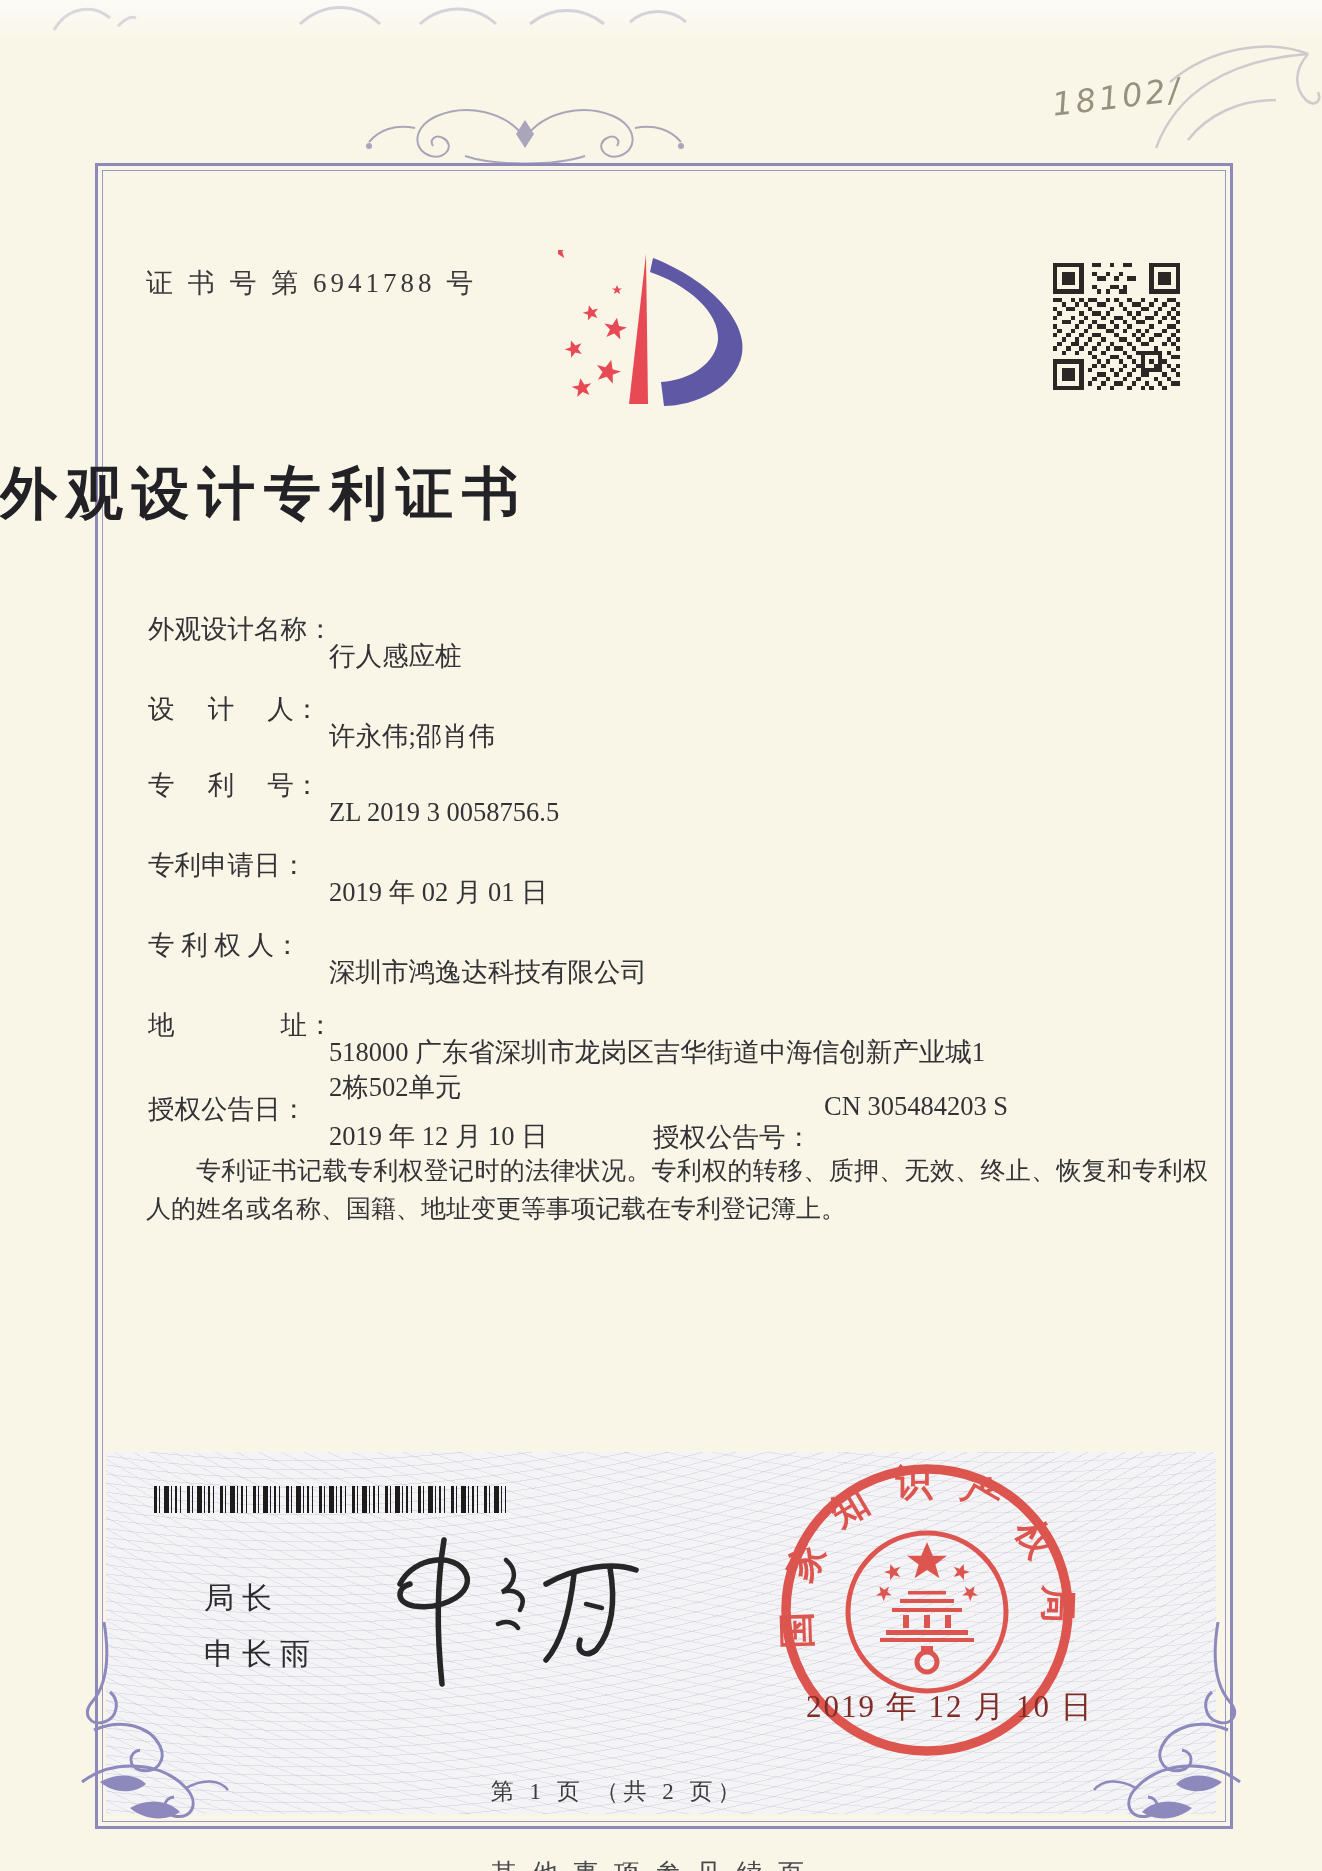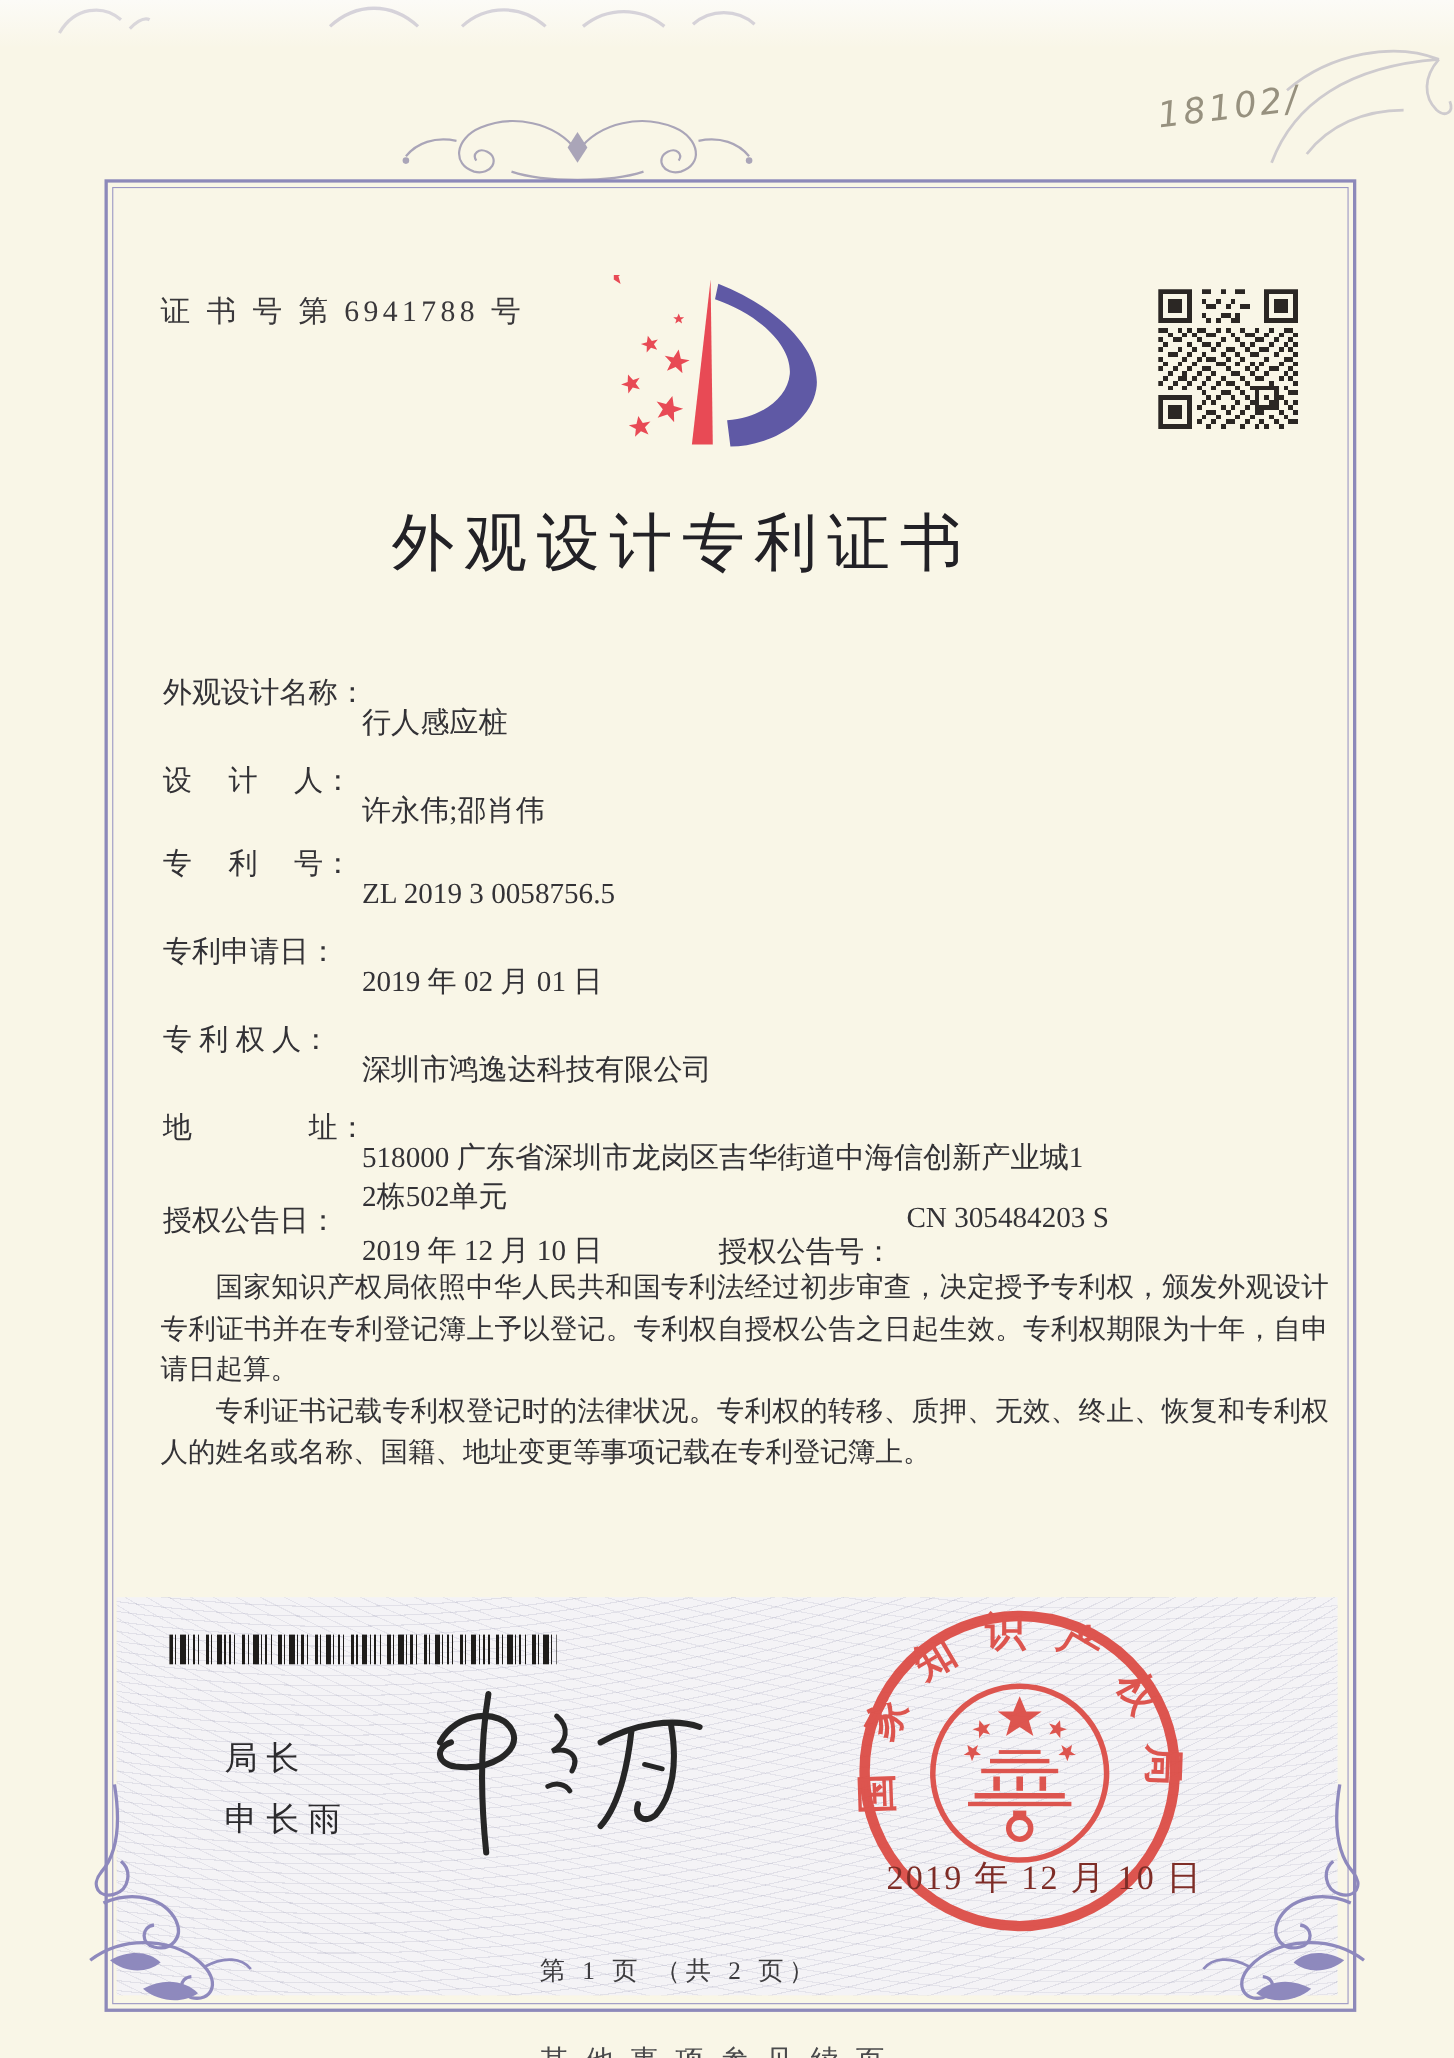--- a/index.html
+++ b/index.html
@@ -18,22 +18,22 @@
     border:1.5px solid #9b97c4;}
   
   .waves{position:absolute;left:106px;top:1452px;width:1110px;height:362px;
     background:
       repeating-radial-gradient(circle at 18% -1450px, rgba(125,125,158,.16) 0 1px, rgba(0,0,0,0) 1px 9px),
       repeating-radial-gradient(circle at 82% -1500px, rgba(125,125,158,.13) 0 1px, rgba(0,0,0,0) 1px 10px),
       #f4f3f6;}
   .certno{position:absolute;left:146px;top:265px;font-size:27px;letter-spacing:4px;color:#3a383b;}
   .handwritten{position:absolute;left:1052px;top:78px;font-size:32px;color:#97917f;
     font-family:"DejaVu Sans",sans-serif;font-style:italic;transform:rotate(-7deg);letter-spacing:3px;}
-  .title{position:absolute;left:0;top:456px;width:1240px;text-align:center;
-    font-size:57px;font-weight:400;letter-spacing:9px;color:#222126;}
+  .title{position:absolute;left:0;top:456px;width:1240px;
+    font-size:57px;font-weight:700;letter-spacing:9px;color:#222126;}
   .row{position:absolute;left:148px;width:1080px;font-size:26.5px;color:#333236;}
   .row .lbl{position:absolute;left:0;top:0;white-space:pre;}
   .row .val{position:absolute;left:181px;top:0;width:880px;line-height:35px;margin-top:28px;}
   .row .lbl2{position:absolute;left:505px;top:0;margin-top:28px;}
   .row .val2{position:absolute;left:676px;top:0;}
   .body-text{position:absolute;left:146px;top:1152px;width:1062px;
     font-size:25px;line-height:37.5px;text-align:justify;color:#343337;}
   .body-text p{margin:0;text-indent:2em;}
   .barcode{position:absolute;left:154px;top:1486px;width:352px;height:27px;
     background:repeating-linear-gradient(90deg,
@@ -188,21 +188,20 @@
     </span>
   </div>
   <div class="row" style="top:1091px">
     <span class="lbl">授权公告日：</span>
     <span class="val">2019 年 12 月 10 日</span>
     <span class="lbl2">授权公告号：</span>
     <span class="val2">CN 305484203 S</span>
   </div>
 
   <div class="body-text">
-    <p>国家知识产权局依照中华人民共和国专利法经过初步审查，决定授予专利权，颁发外观设计专利证书并在专利登记簿上予以登记。专利权自授权公告之日起生效。专利权期限为十年，自申请日起算。</p>
     <p>专利证书记载专利权登记时的法律状况。专利权的转移、质押、无效、终止、恢复和专利权人的姓名或名称、国籍、地址变更等事项记载在专利登记簿上。</p>
   </div>
 
   <div class="barcode"></div>
 
   <div class="signer" style="top:1578px">局长</div>
   <div class="signer" style="top:1634px">申长雨</div>
 
   <svg class="abs" style="left:348px;top:1526px" width="310" height="170" viewBox="0 0 310 170" fill="none" stroke="#262626" stroke-width="5.5" stroke-linecap="round">
     <path d="M96,14 C90,50 88,100 94,158"></path>

